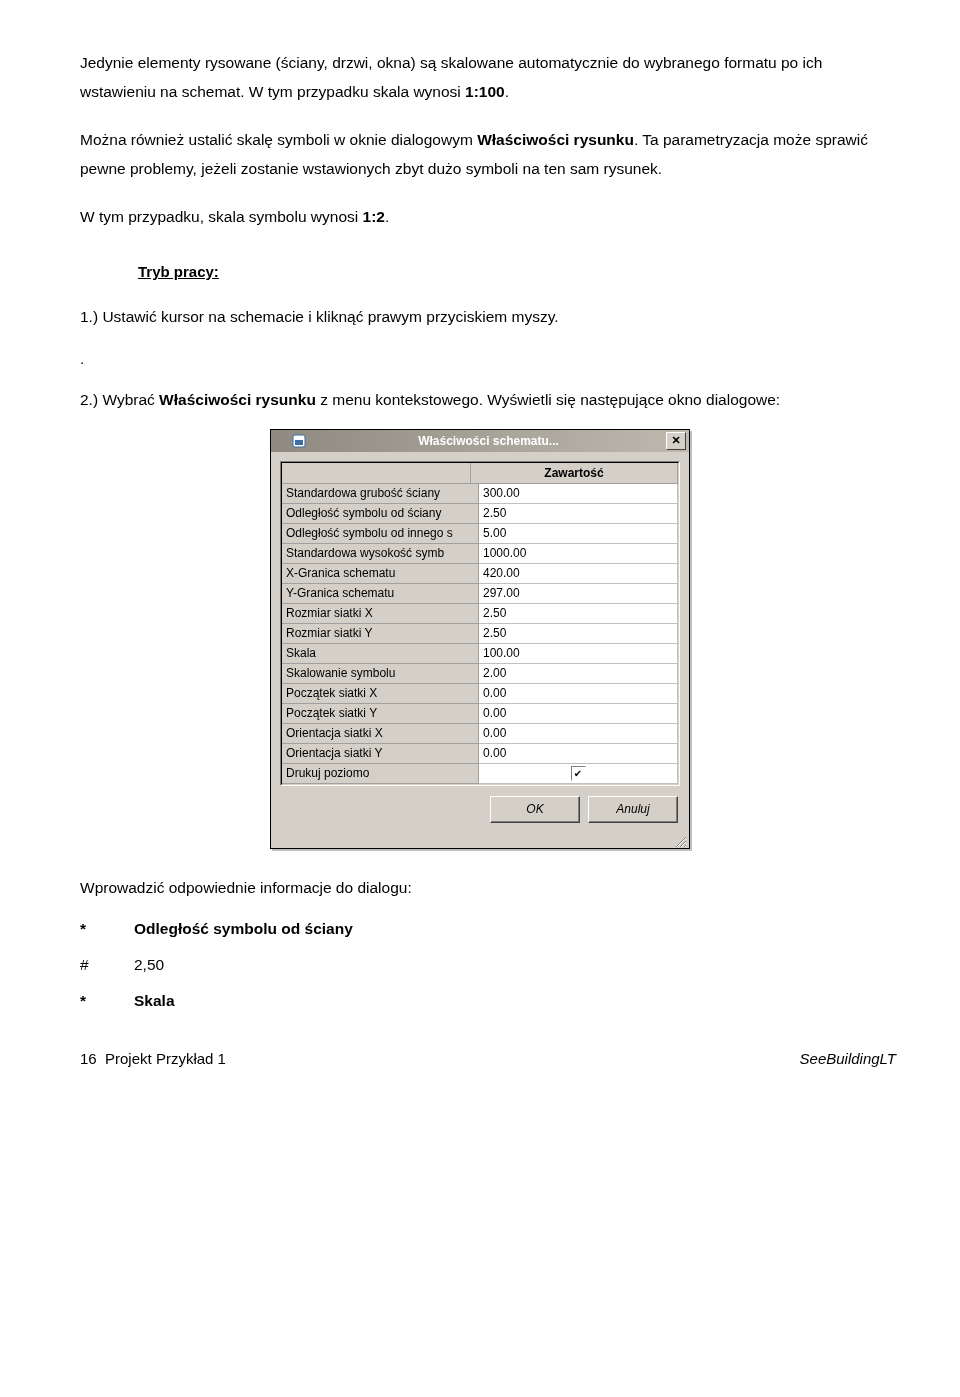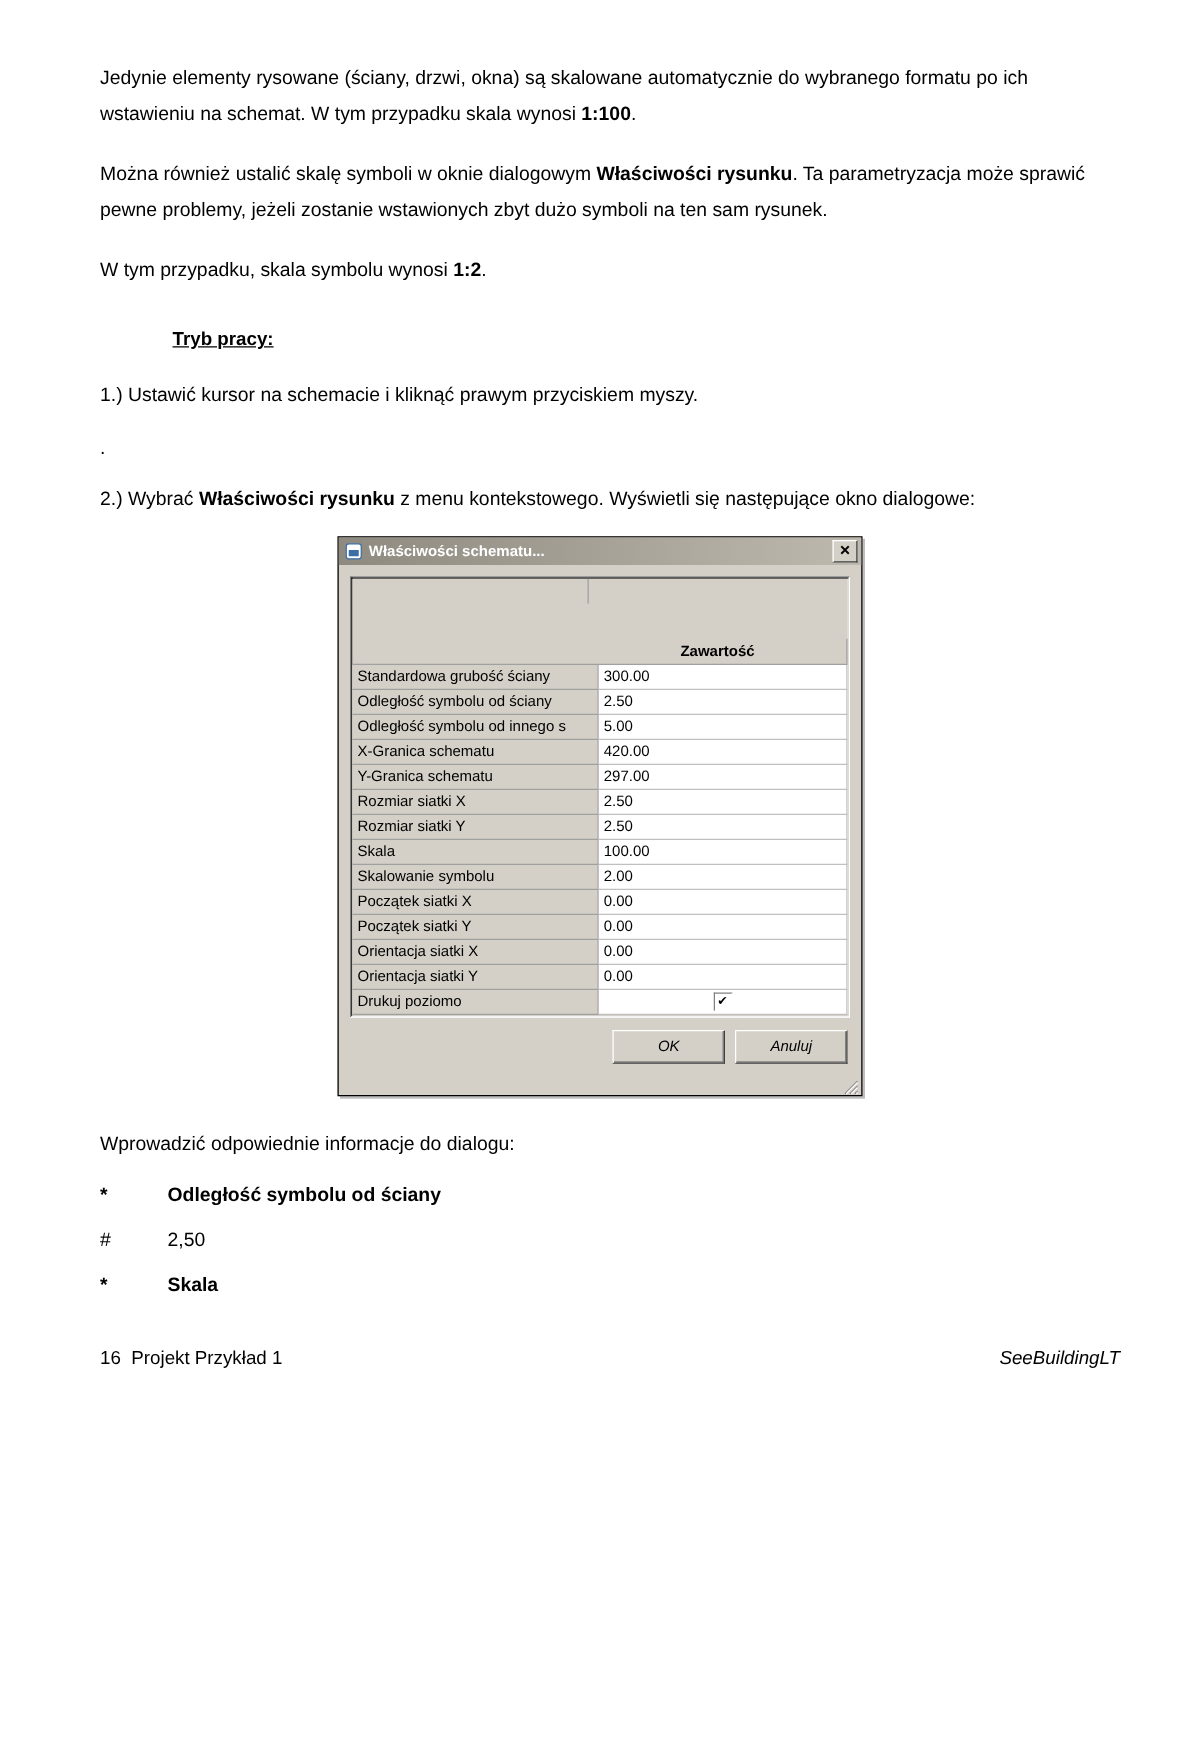--- a/index.html
+++ b/index.html
@@ -41,21 +41,22 @@
     box-shadow: 2px 2px 0 rgba(0,0,0,0.25);
     font-family: Tahoma, Arial, sans-serif;
     font-size: 12px;
   }
   .titlebar {
     display: flex;
     align-items: center;
     background: linear-gradient(to right, #8e8a80, #bdb9af);
     color: #fff;
     height: 22px;
-    padding: 0 3px 0 4px;
+    padding: 0 3px 0 20px;
+    text-align: center;
   }
   .titlebar .icon {
     width: 16px; height: 16px;
     margin-right: 4px;
     display: inline-flex;
     align-items: center; justify-content: center;
   }
   .titlebar .title-text { font-weight: bold; font-size: 12px; flex: 1; color:#fff;}
   .close-btn {
     width: 18px; height: 16px;
@@ -94,21 +95,20 @@
     border-right: 1px solid #a0a0a0;
     height: 20px;
   }
   .header-row .h-right {
     flex: 1;
     text-align: center;
     font-weight: bold;
     font-size: 12px;
     padding: 3px 0;
     border-right: 1px solid #a0a0a0;
-    margin-top: 48px;
   }
   .prop-row {
     display: flex;
     height: 20px;
     background: #fff;
   }
   .prop-row .label-cell {
     width: 188px;
     background: #d4d0c8;
     border-right: 1px solid #a0a0a0;
@@ -237,20 +237,24 @@
                 </div>
                 <div class="prop-row">
                   <div class="label-cell">Odległość symbolu od ściany</div>
                   <div class="value-cell">2.50</div>
                 </div>
                 <div class="prop-row">
                   <div class="label-cell">Odległość symbolu od innego s</div>
                   <div class="value-cell">5.00</div>
                 </div>
                 <div class="prop-row">
+                  <div class="label-cell">Standardowa wysokość symb</div>
+                  <div class="value-cell">1000.00</div>
+                </div>
+                <div class="prop-row">
                   <div class="label-cell">X-Granica schematu</div>
                   <div class="value-cell">420.00</div>
                 </div>
                 <div class="prop-row">
                   <div class="label-cell">Y-Granica schematu</div>
                   <div class="value-cell">297.00</div>
                 </div>
                 <div class="prop-row">
                   <div class="label-cell">Rozmiar siatki X</div>
                   <div class="value-cell">2.50</div>

